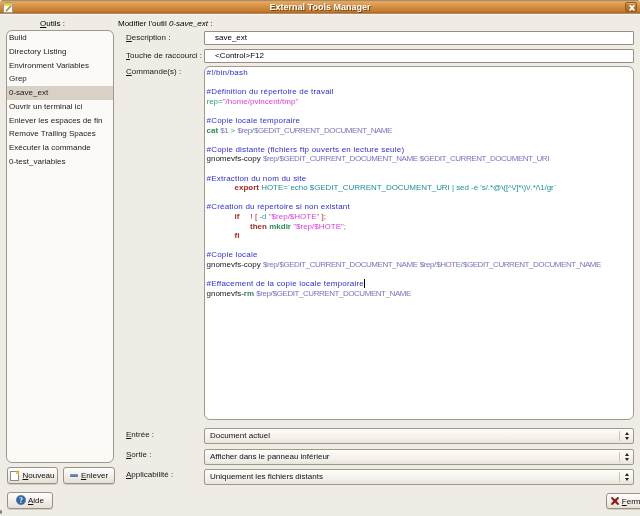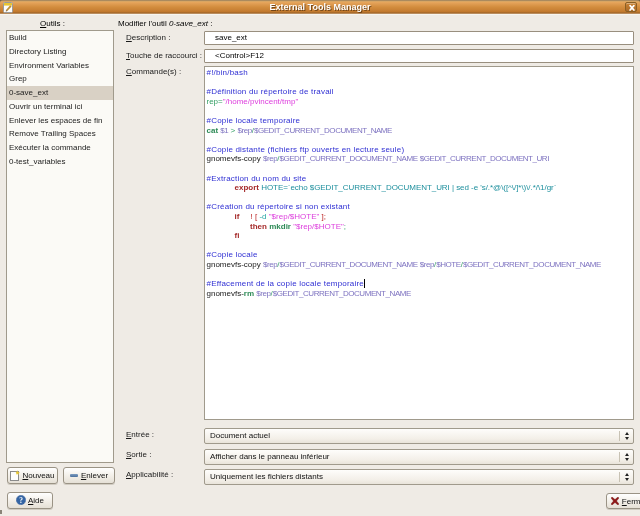--- a/index.html
+++ b/index.html
@@ -1,16 +1,16 @@
 <!DOCTYPE html>
 <html><head><meta charset="utf-8"><style>
 *{margin:0;padding:0;box-sizing:border-box;}
 html,body{width:640px;height:516px;overflow:hidden;}
 body{position:relative;background:#efebe5;font-family:"Liberation Sans",sans-serif;font-size:8px;color:#1a1a1a;}
-.abs{position:absolute;}
+.abs{position:absolute;border-radius:6px;}
 
 #titlebehind{left:0;top:0;width:640px;height:15px;background:#6e5d4a;}
 #titlebar{left:0;top:0;width:640px;height:15px;border-radius:3px 3px 0 0;background:linear-gradient(to bottom,#8a7155 0px,#caa368 1px,#e8a85e 2px,#e3a158 3px,#d38d3e 7px,#c98135 10px,#c0772b 12px,#97622b 13px,#c09467 13.6px,#f7f5f0 14px,#f7f5f0 15px);}
 #title{left:0;top:1px;width:640px;height:13px;text-align:center;line-height:13px;font-weight:bold;font-size:9px;color:#fff;text-shadow:1px 1px 0 rgba(84,48,12,0.75);}
 #ticon{left:3px;top:2px;width:10px;height:11px;}
 #closebtn{left:625px;top:2px;width:12px;height:10px;background:linear-gradient(#c98233,#ab6a28);border:1px solid #8a5e24;border-radius:2px;box-shadow:inset 0 1px 0 rgba(255,255,255,.35);}
 #closebtn svg{position:absolute;left:0.5px;top:0.5px;}
 
 label.ml{font-size:8px;color:#000;}
 

